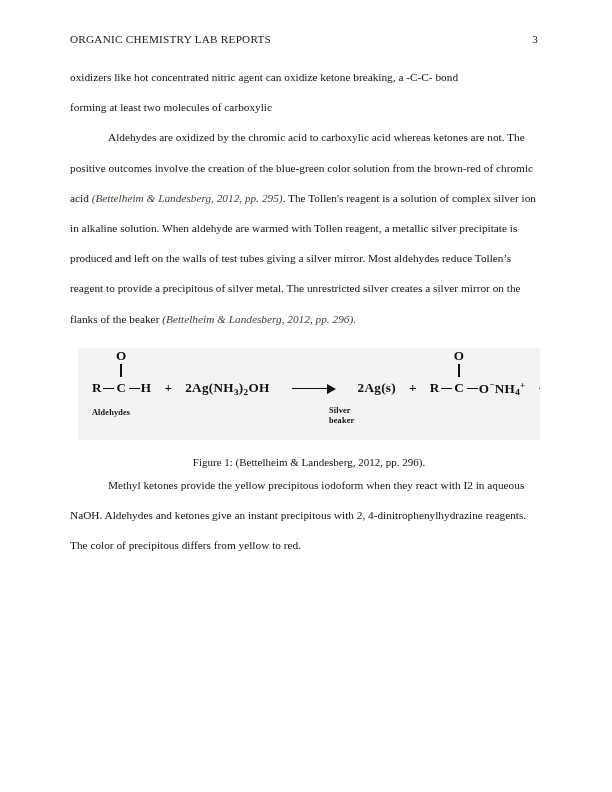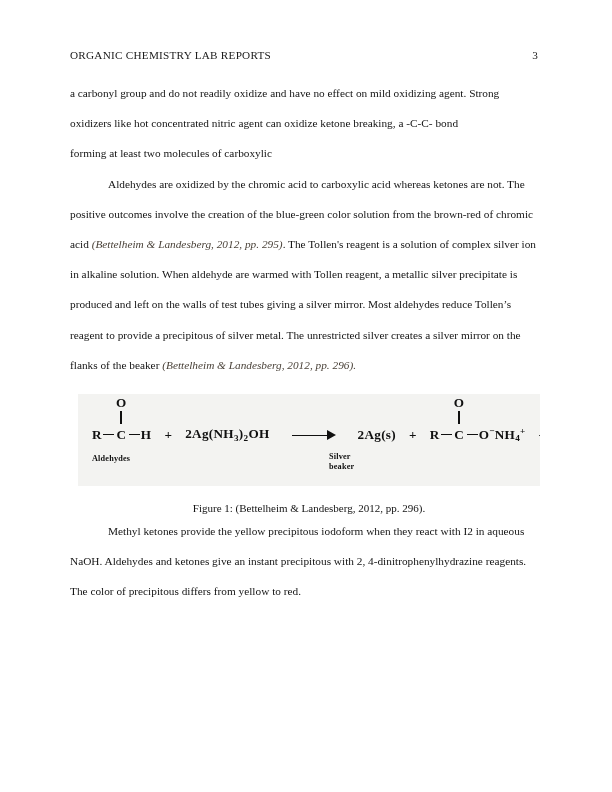--- a/index.html
+++ b/index.html
@@ -10,21 +10,21 @@
   body {
     width: 612px;
     height: 792px;
     position: relative;
     font-family: "Liberation Serif", "DejaVu Serif", serif;
     color: #111111;
     overflow: hidden;
   }
   .page {
     position: absolute;
-    left: 0; top: 16px;
+    left: 0; top: 0;
     width: 612px;
     height: 576px;
     background: #ffffff;
   }
   .content {
     position: absolute;
     left: 70px;
     top: 33px;
     width: 468px;
   }
@@ -189,21 +189,20 @@
 
 <div class="page">
   <div class="content">
 
     <div class="header">
       <span class="header-title">ORGANIC CHEMISTRY LAB REPORTS</span>
       <span class="header-page">3</span>
     </div>
 
     <div class="para first-block">
-      <div>a carbonyl group and do not readily oxidize and have no effect on mild oxidizing agent.  Strong</div>
       <div>oxidizers  like  hot  concentrated  nitric agent  can  oxidize  ketone breaking,  a -C-C- bond</div>
       <div>forming at least  two molecules of carboxylic</div>
     </div>
 
     <p class="para">
       <span class="indent"></span><span>Aldehydes are oxidized by the chromic acid to carboxylic acid whereas ketones are not. The positive outcomes involve the creation of the blue-green color solution from the brown-red of chromic acid </span><span class="cite">(Bettelheim &amp; Landesberg, 2012, pp. 295)</span><span>. The Tollen's reagent is a solution of complex silver ion in alkaline solution. When aldehyde are warmed with Tollen reagent, a metallic silver precipitate is produced and left on the walls of test tubes giving a silver mirror. Most aldehydes reduce Tollen’s reagent to provide a precipitous of silver metal.  The unrestricted silver creates a silver mirror on the flanks of the beaker </span><span class="cite">(Bettelheim &amp; Landesberg, 2012, pp. 296)</span><span class="cite">.</span>
     </p>
 
     <div class="figure-wrap">
       <div class="figure-image">

